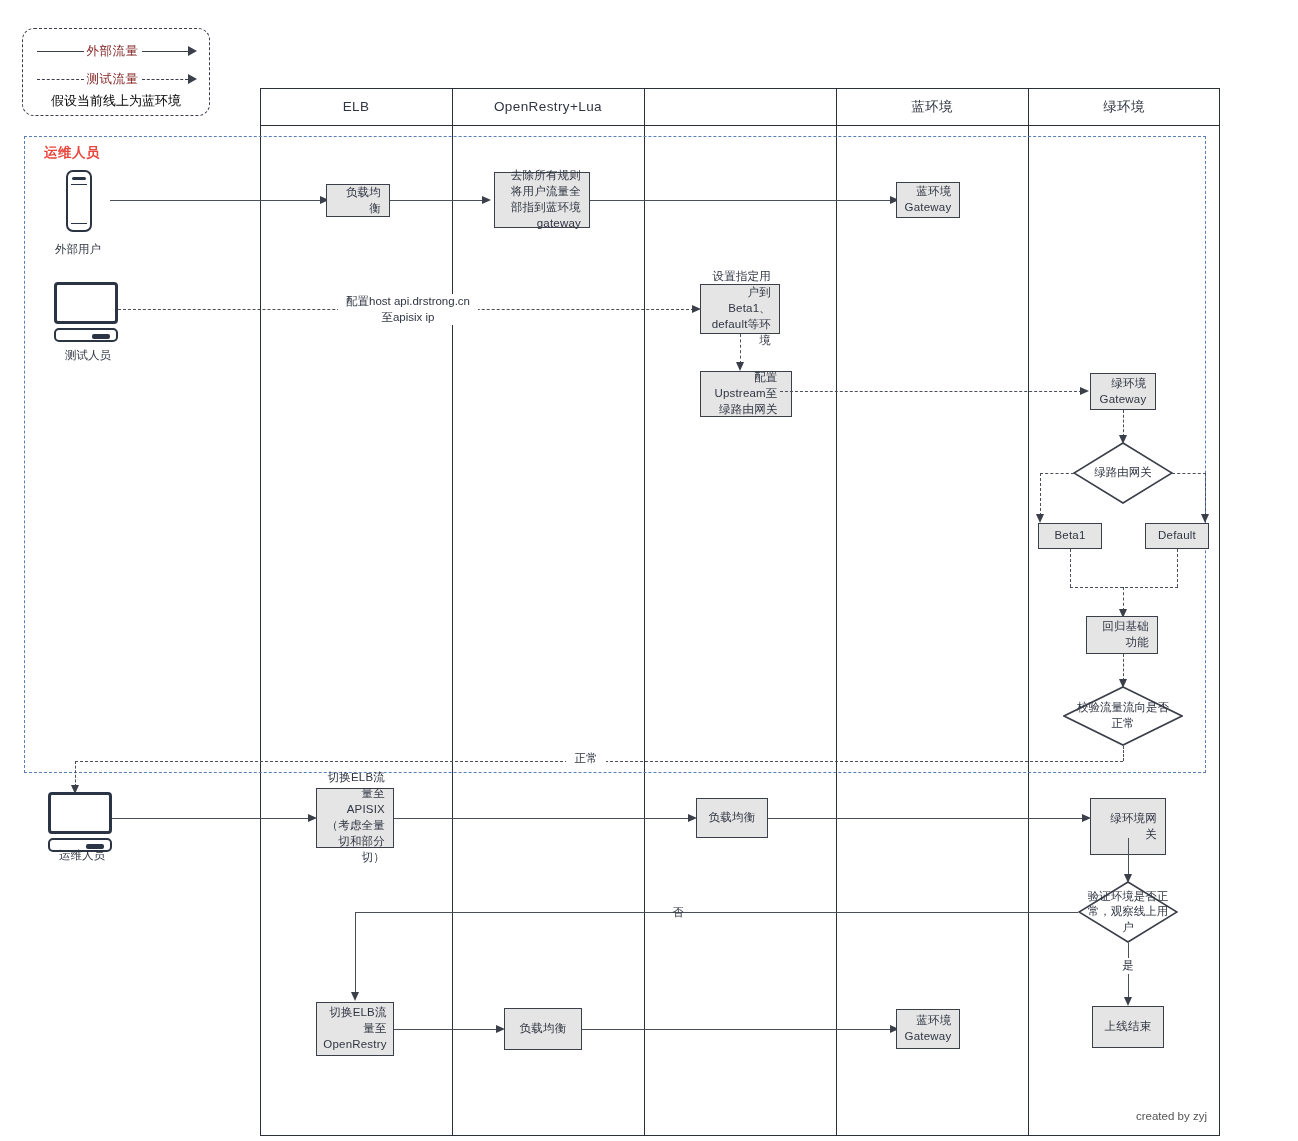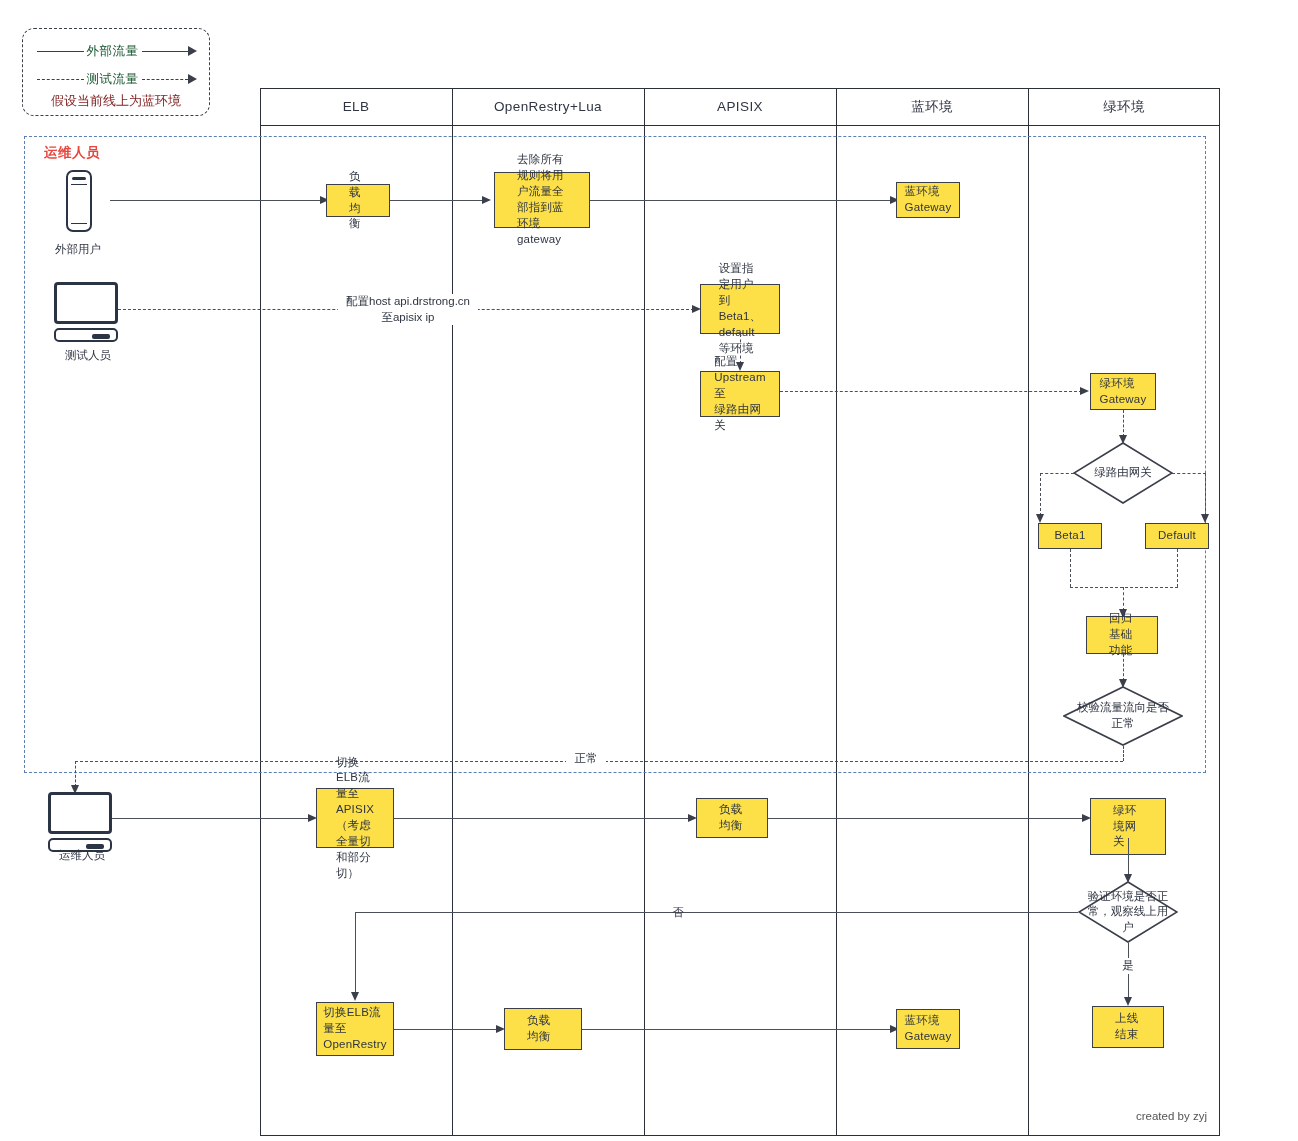--- a/index.html
+++ b/index.html
@@ -7,47 +7,47 @@
   #canvas{position:relative;width:1298px;height:1141px;background:#fff;overflow:hidden;}
 
   
   .abs{position:absolute;box-sizing:border-box;}
 
   
   .legend{
     border:1.5px dashed #3b3f4a;border-radius:12px;
     background:#fff;
   }
-  .legend-text{font-size:12.5px;color:#14532d;background:#fff;padding:0 3px;letter-spacing:.5px;}
+  .legend-text{font-size:12.5px;color:#7f1d1d;background:#fff;padding:0 3px;letter-spacing:.5px;}
   .lg-line-solid{height:0;border-top:1.6px solid #3b3f4a;}
   .lg-line-dashed{height:0;border-top:1.6px dashed #3b3f4a;}
   .lg-arrow{
     width:0;height:0;border-top:5px solid transparent;border-bottom:5px solid transparent;
     border-left:9px solid #3b3f4a;
   }
-  .legend-note{font-size:13px;color:#7f1d1d;text-align:center;width:100%;}
+  .legend-note{font-size:13px;color:#000000;text-align:center;width:100%;}
 
   
   .lane-border{border:1.6px solid #2b2f38;}
   .lane-vline{border-left:1.6px solid #2b2f38;}
   .lane-hline{border-top:1.6px solid #2b2f38;}
   .lane-header{
     display:flex;align-items:center;justify-content:center;
     font-size:13.5px;color:#2f3542;letter-spacing:.4px;
   }
 
   
   .parallel-box{border:1.4px dashed #5b7fb5;}
   .parallel-label{color:#e8463c;font-size:13.5px;font-weight:bold;letter-spacing:.5px;}
 
   
   .node{
-    border:1.5px solid #3b3f4a;background:#fde047;
-    display:flex;align-items:center;justify-content:center;text-align:left;
-    font-size:11.5px;line-height:1.38;color:#2f3542;padding:2px 22px;
+    border:1.5px solid #3b3f4a;background:#e5e5e5;
+    display:flex;align-items:center;justify-content:center;text-align:right;
+    font-size:11.5px;line-height:1.38;color:#2f3542;padding:2px 8px;
     letter-spacing:.2px;
   }
   .diamond-wrap{display:flex;align-items:center;justify-content:center;}
   .diamond-shape{position:absolute;left:0;top:0;width:100%;height:100%;}
   .diamond-label{
     position:relative;z-index:2;text-align:center;font-size:11.5px;line-height:1.35;
     color:#2f3542;width:86%;
   }
 
   
@@ -102,21 +102,20 @@
   <div class="abs lane-border" style="left:260px;top:88px;width:960px;height:1048px;"></div>
   <div class="abs lane-hline" style="left:260px;top:125px;width:960px;height:0;"></div>
 
   <div class="abs lane-vline" style="left:452px;top:88px;height:1048px;"></div>
   <div class="abs lane-vline" style="left:644px;top:88px;height:1048px;"></div>
   <div class="abs lane-vline" style="left:836px;top:88px;height:1048px;"></div>
   <div class="abs lane-vline" style="left:1028px;top:88px;height:1048px;"></div>
 
   <div class="abs lane-header" style="left:260px;top:88px;width:192px;height:37px;">ELB</div>
   <div class="abs lane-header" style="left:452px;top:88px;width:192px;height:37px;">OpenRestry+Lua</div>
-  <div class="abs lane-header" style="left:644px;top:88px;width:192px;height:37px;">APISIX</div>
   <div class="abs lane-header" style="left:836px;top:88px;width:192px;height:37px;">蓝环境</div>
   <div class="abs lane-header" style="left:1028px;top:88px;width:192px;height:37px;">绿环境</div>
 
   <div class="abs parallel-box" style="left:24px;top:136px;width:1182px;height:637px;"></div>
   <div class="abs parallel-label" style="left:44px;top:144px;">运维人员</div>
 
   <div class="abs" style="left:52px;top:170px;width:70px;height:78px;">
     <div class="abs phone" style="left:14px;top:0;width:26px;height:62px;">
       <div class="phone-top" style="top:5px;width:14px;height:3px;border-radius:2px;"></div>
       <div class="phone-screen" style="left:3px;top:12px;right:3px;bottom:6px;border-width:0;border-top:1.5px solid #2b3445;border-bottom:1.5px solid #2b3445;"></div>
@@ -150,21 +149,21 @@
 
   <div class="abs ln-h-d" style="left:118px;top:309px;width:576px;"></div>
   <div class="abs arw-r" style="left:692px;top:304.5px;"></div>
   <div class="abs edge-label" style="left:338px;top:294px;width:140px;">配置host api.drstrong.cn至apisix ip</div>
 
   <div class="abs node" style="left:700px;top:284px;width:80px;height:50px;">设置指定用户到Beta1、default等环境</div>
 
   <div class="abs ln-v-d" style="left:740px;top:334px;height:30px;"></div>
   <div class="abs arw-d" style="left:735.5px;top:362px;"></div>
 
-  <div class="abs node" style="left:700px;top:371px;width:80px;height:46px;white-space:pre-line;">配置
+  <div class="abs node" style="left:700px;top:371px;width:92px;height:46px;white-space:pre-line;">配置
 Upstream至
 绿路由网关</div>
 
   <div class="abs ln-h-d" style="left:780px;top:391px;width:302px;"></div>
   <div class="abs arw-r" style="left:1080px;top:386.5px;"></div>
 
   <div class="abs node" style="left:1090px;top:373px;width:66px;height:37px;white-space:pre-line;">绿环境
 Gateway</div>
 
   <div class="abs ln-v-d" style="left:1123px;top:410px;height:27px;"></div>

